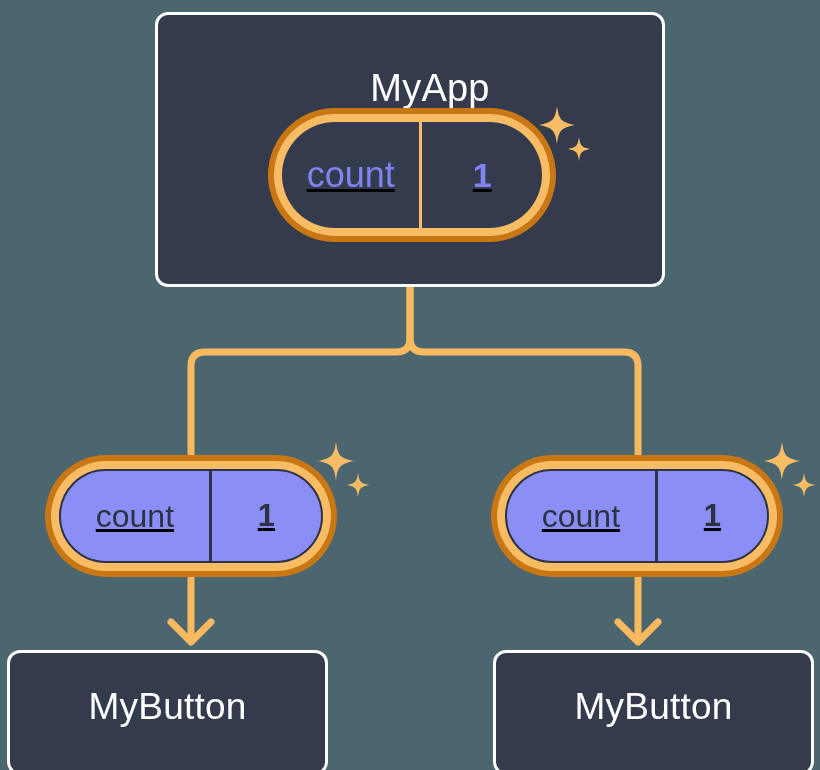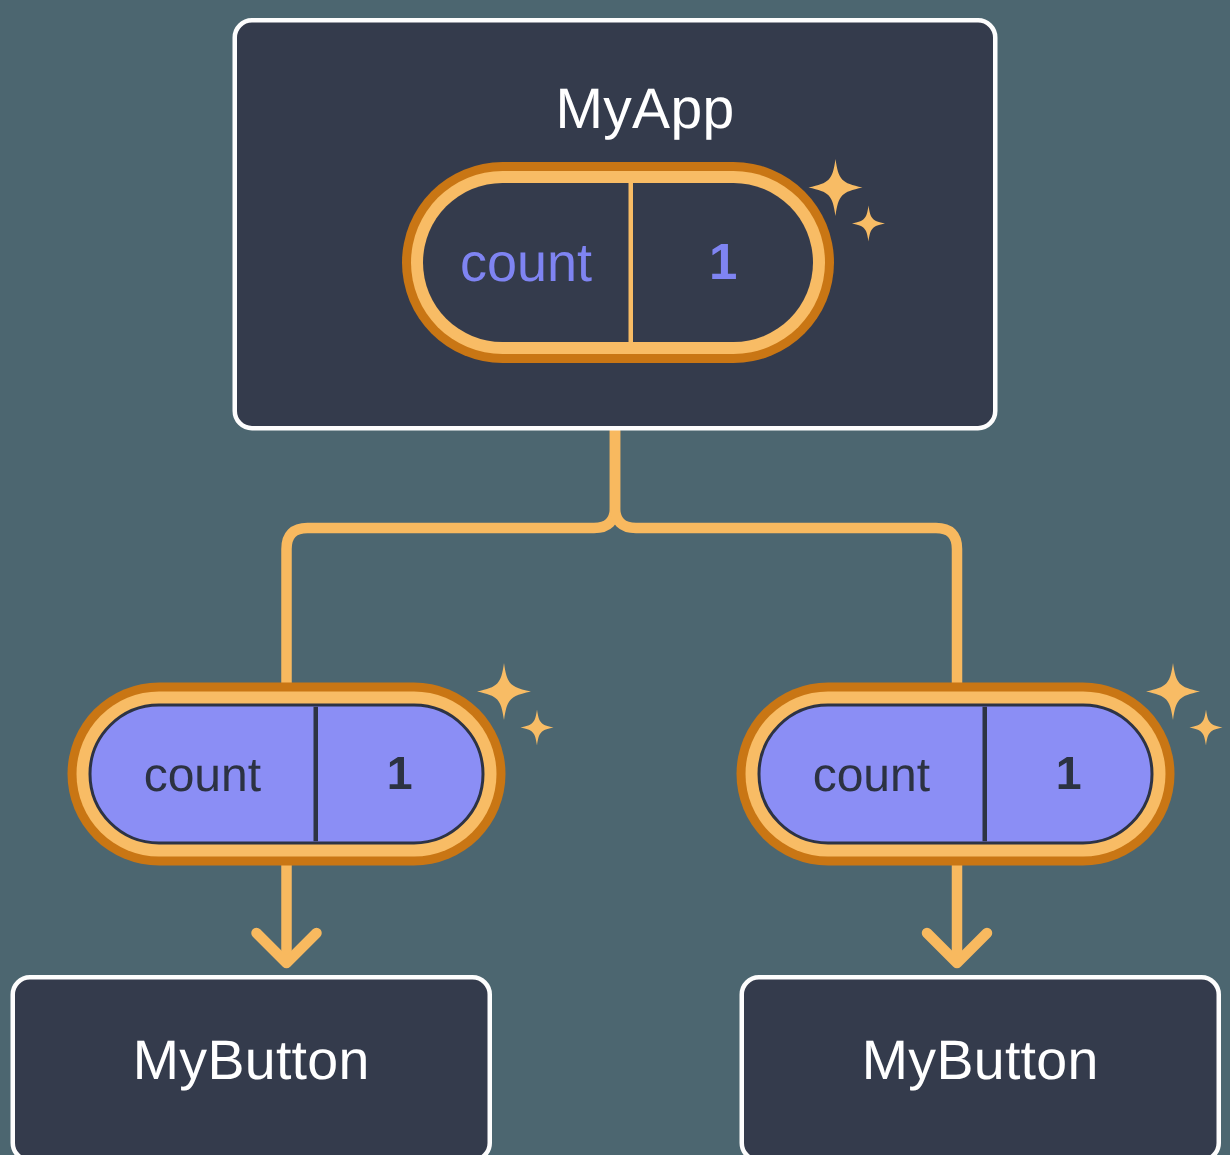--- a/index.html
+++ b/index.html
@@ -47,21 +47,21 @@
     white-space: nowrap;
   }
 
   #box-myapp {
     left: 155px;
     top: 12px;
     width: 510px;
     height: 275px;
   }
   #box-myapp .comp-title {
-    top: 37px;
+    top: 52px;
     margin-left: 40px;
   }
 
   #box-mybutton-left {
     left: 7px;
     top: 650px;
     width: 321px;
     height: 125px;
   }
   #box-mybutton-right {
@@ -77,20 +77,21 @@
   }
 
   
   .pill {
     position: absolute;
     box-sizing: border-box;
     border-radius: 999px;
     background: #c97614;              
     padding: 6px;
     z-index: 4;
+    text-decoration: underline;
   }
   .pill-mid {
     box-sizing: border-box;
     width: 100%;
     height: 100%;
     border-radius: 999px;
     background: #f8bc65;              
     padding: 8px;
   }
   .pill-inner {

